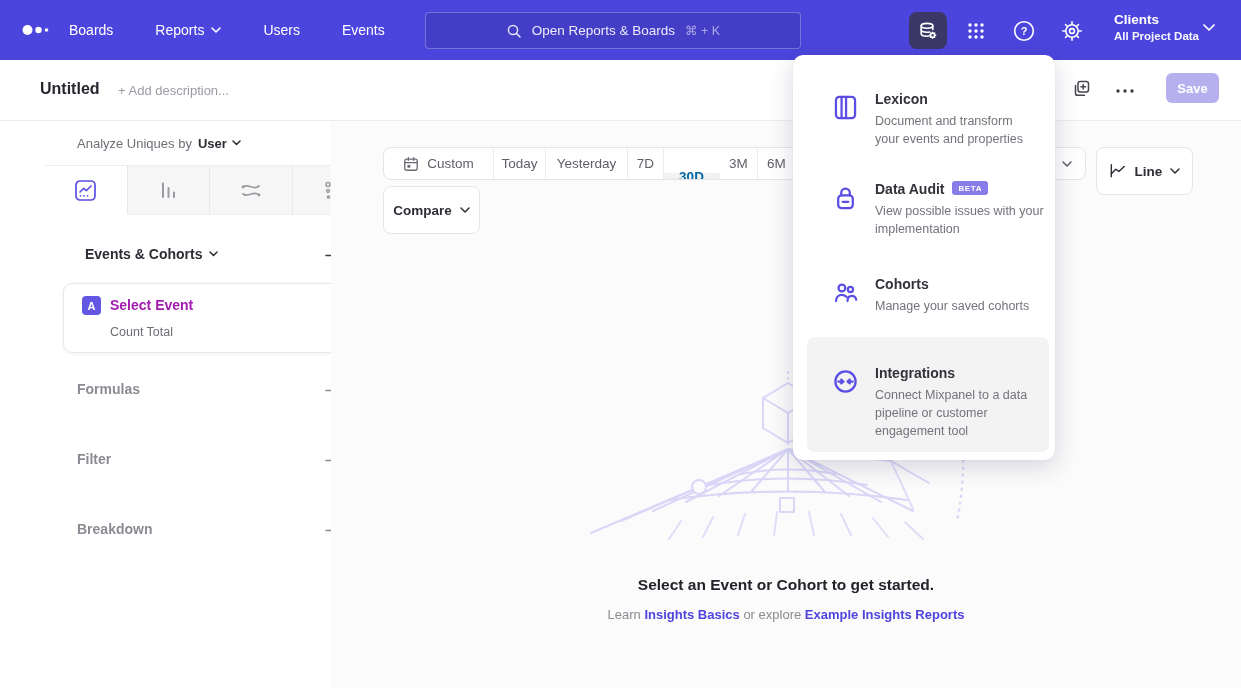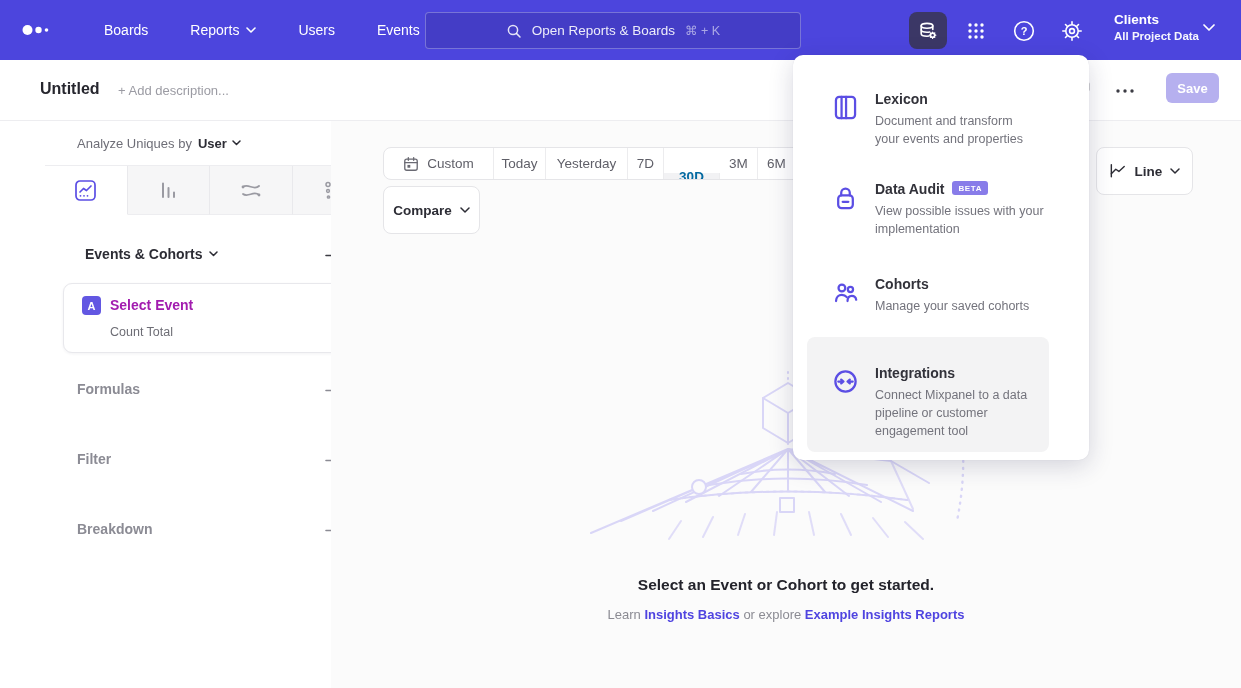--- a/index.html
+++ b/index.html
@@ -4,21 +4,21 @@
 <style>
   * { box-sizing: border-box; margin: 0; padding: 0; }
   html,body { width:1241px; height:688px; }
   body {
     font-family: "Liberation Sans", sans-serif;
     position: relative; overflow: hidden; background:#fff; color:#2b2b33;
   }
   
   .topnav { position:absolute; left:0; top:0; width:1241px; height:60px; background:#4c45dd; display:flex; align-items:center; }
   .logo { margin-left:22px; display:flex; align-items:center; }
-  .navlinks { display:flex; align-items:center; gap:42px; margin-left:52px; }
+  .navlinks { display:flex; align-items:center; gap:42px; margin-left:17px; }
   .navlink { color:#fff; font-size:14px; font-weight:500; display:flex; align-items:center; gap:7px; cursor:pointer; }
   .nav-search { position:absolute; left:425px; top:12px; width:376px; height:37px; border-radius:4px;
     background:rgba(0,0,0,0.10); border:1px solid rgba(255,255,255,0.28);
     display:flex; align-items:center; justify-content:center; gap:10px; cursor:text; }
   .nav-search .ph { color:rgba(255,255,255,0.9); font-size:13.5px; }
   .nav-search .sc { color:rgba(255,255,255,0.55); font-size:12.5px; }
   .icon-btn { position:absolute; top:12px; width:38px; height:37px; border-radius:8px; display:flex; align-items:center; justify-content:center; cursor:pointer; }
   .icon-btn.active { background:#3b3766; }
   .project { position:absolute; left:1114px; top:11px; color:#fff; cursor:pointer; }
   .project .p1 { font-size:13.5px; font-weight:700; line-height:18px; }
@@ -58,21 +58,21 @@
   .seg.chev { margin-left:auto; border-right:none; border-left:1px solid #ececee; }
   .btn { position:absolute; height:48px; background:#fff; border:1px solid #e5e5e8; border-radius:8px; display:flex; align-items:center; justify-content:center; gap:8px; font-size:13.5px; font-weight:600; color:#2d2d35; cursor:pointer; }
   .compare-btn { left:52px; top:65px; width:97px; }
   .chart-btn { left:765px; top:26px; width:97px; }
   .empty-graphic { position:absolute; left:258px; top:250px; }
   .empty-title { position:absolute; left:0; top:455px; width:100%; text-align:center; font-size:15.5px; font-weight:700; color:#23232b; }
   .empty-links { position:absolute; left:0; top:486px; width:100%; text-align:center; font-size:13px; color:#8b8b93; }
   .empty-links .lnk { color:#4f44e0; font-weight:600; cursor:pointer; }
 
   
-  .menu { position:absolute; left:793px; top:55px; width:296px; height:405px; background:#fff; border-radius:10px;
+  .menu { position:absolute; left:793px; top:55px; width:262px; height:405px; background:#fff; border-radius:10px;
     box-shadow:0 6px 24px rgba(35,35,80,0.18), 0 0 1px rgba(35,35,80,0.15); z-index:60;padding-left:17px; }
   .mitem { position:absolute; left:14px; width:242px; border-radius:8px; cursor:pointer; }
   .mitem .micon { position:absolute; left:25px; top:9px; }
   .mitem .mtitle { position:absolute; left:68px; top:6px; font-size:14px; font-weight:600; color:#32323a; display:flex; align-items:center; gap:8px; }
   .mitem .mdesc { position:absolute; left:68px; top:27px; width:176px; font-size:12.5px; line-height:18px; color:#73737c; white-space:pre-line; }
   .mitem.hl { background:#f3f3f4; }
   .beta { display:inline-block; background:#887ce9; color:#fff; font-size:8px; font-weight:700; letter-spacing:.6px; padding:3px 6px 2px; border-radius:3px; transform:translateY(-1px); }
   svg { display:block; }
 </style>
 </head>

